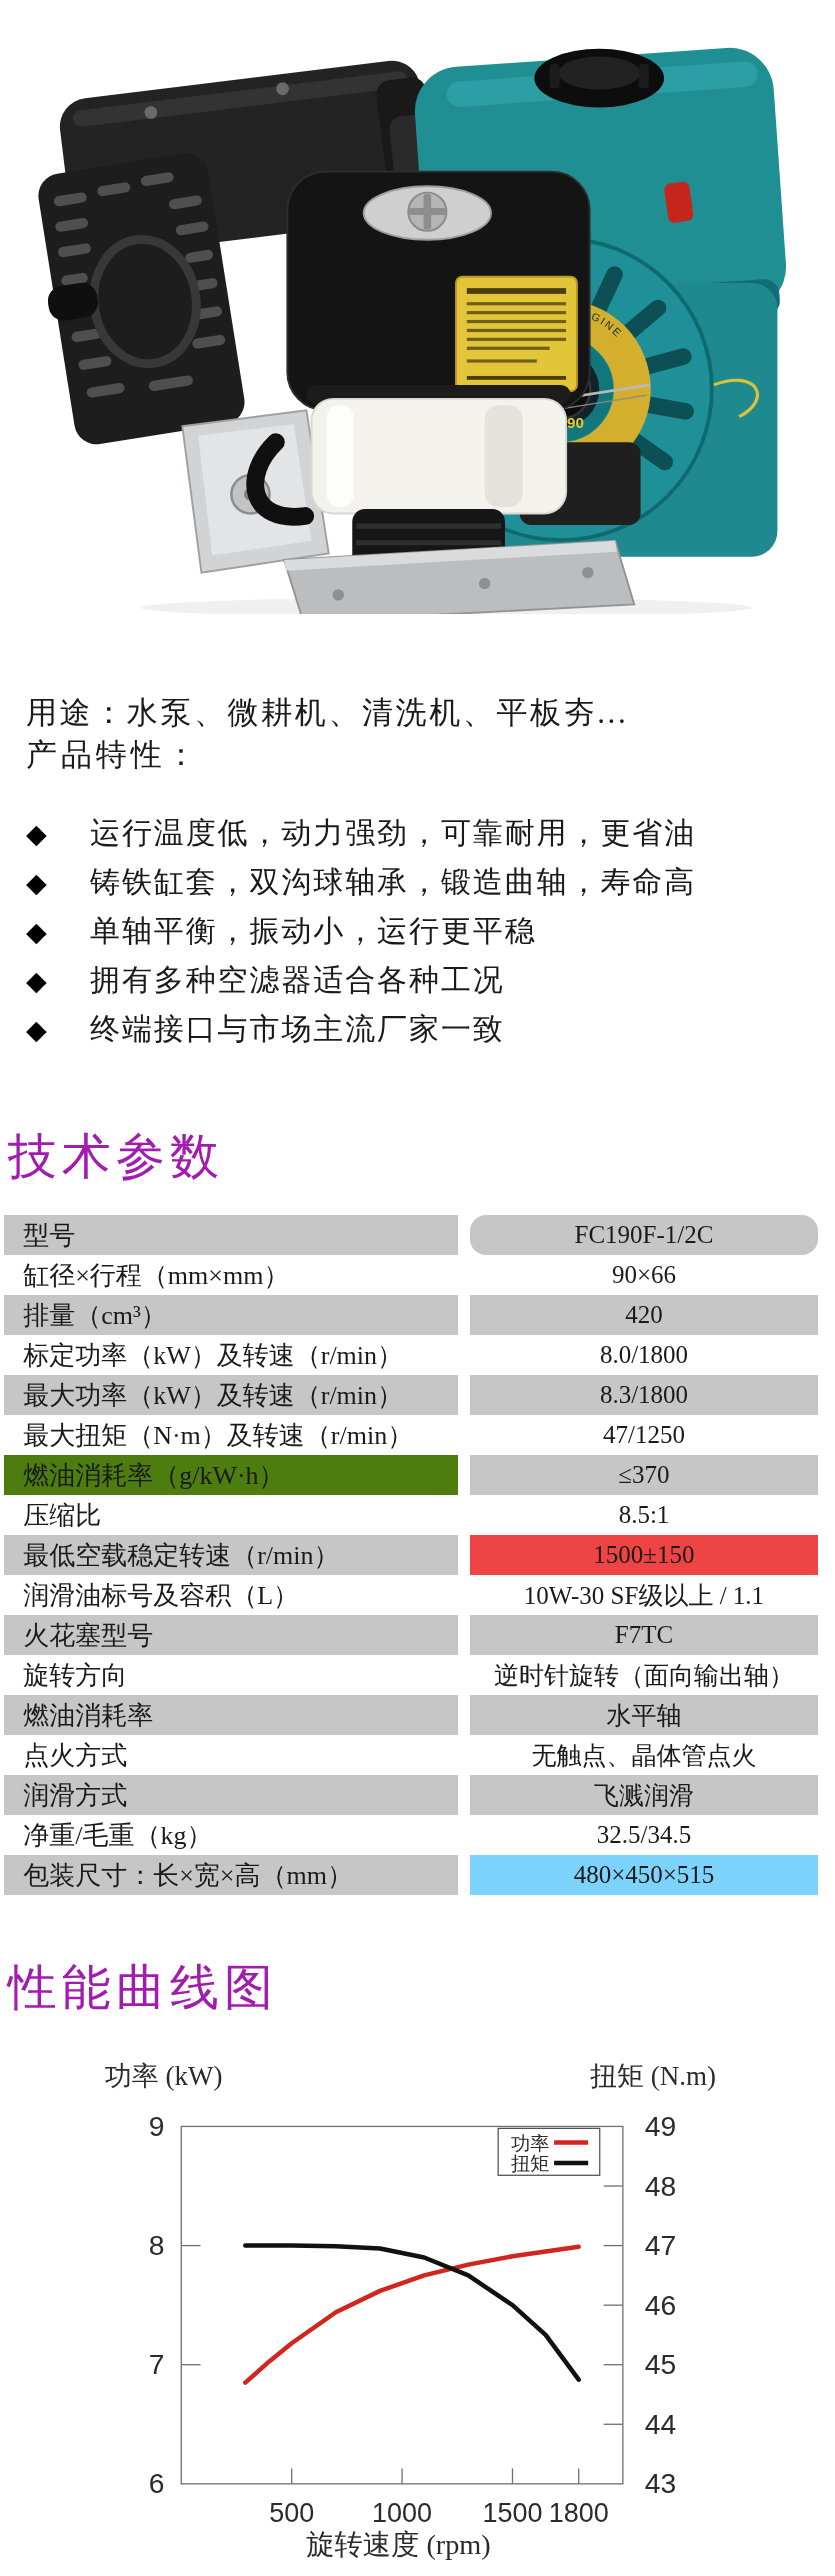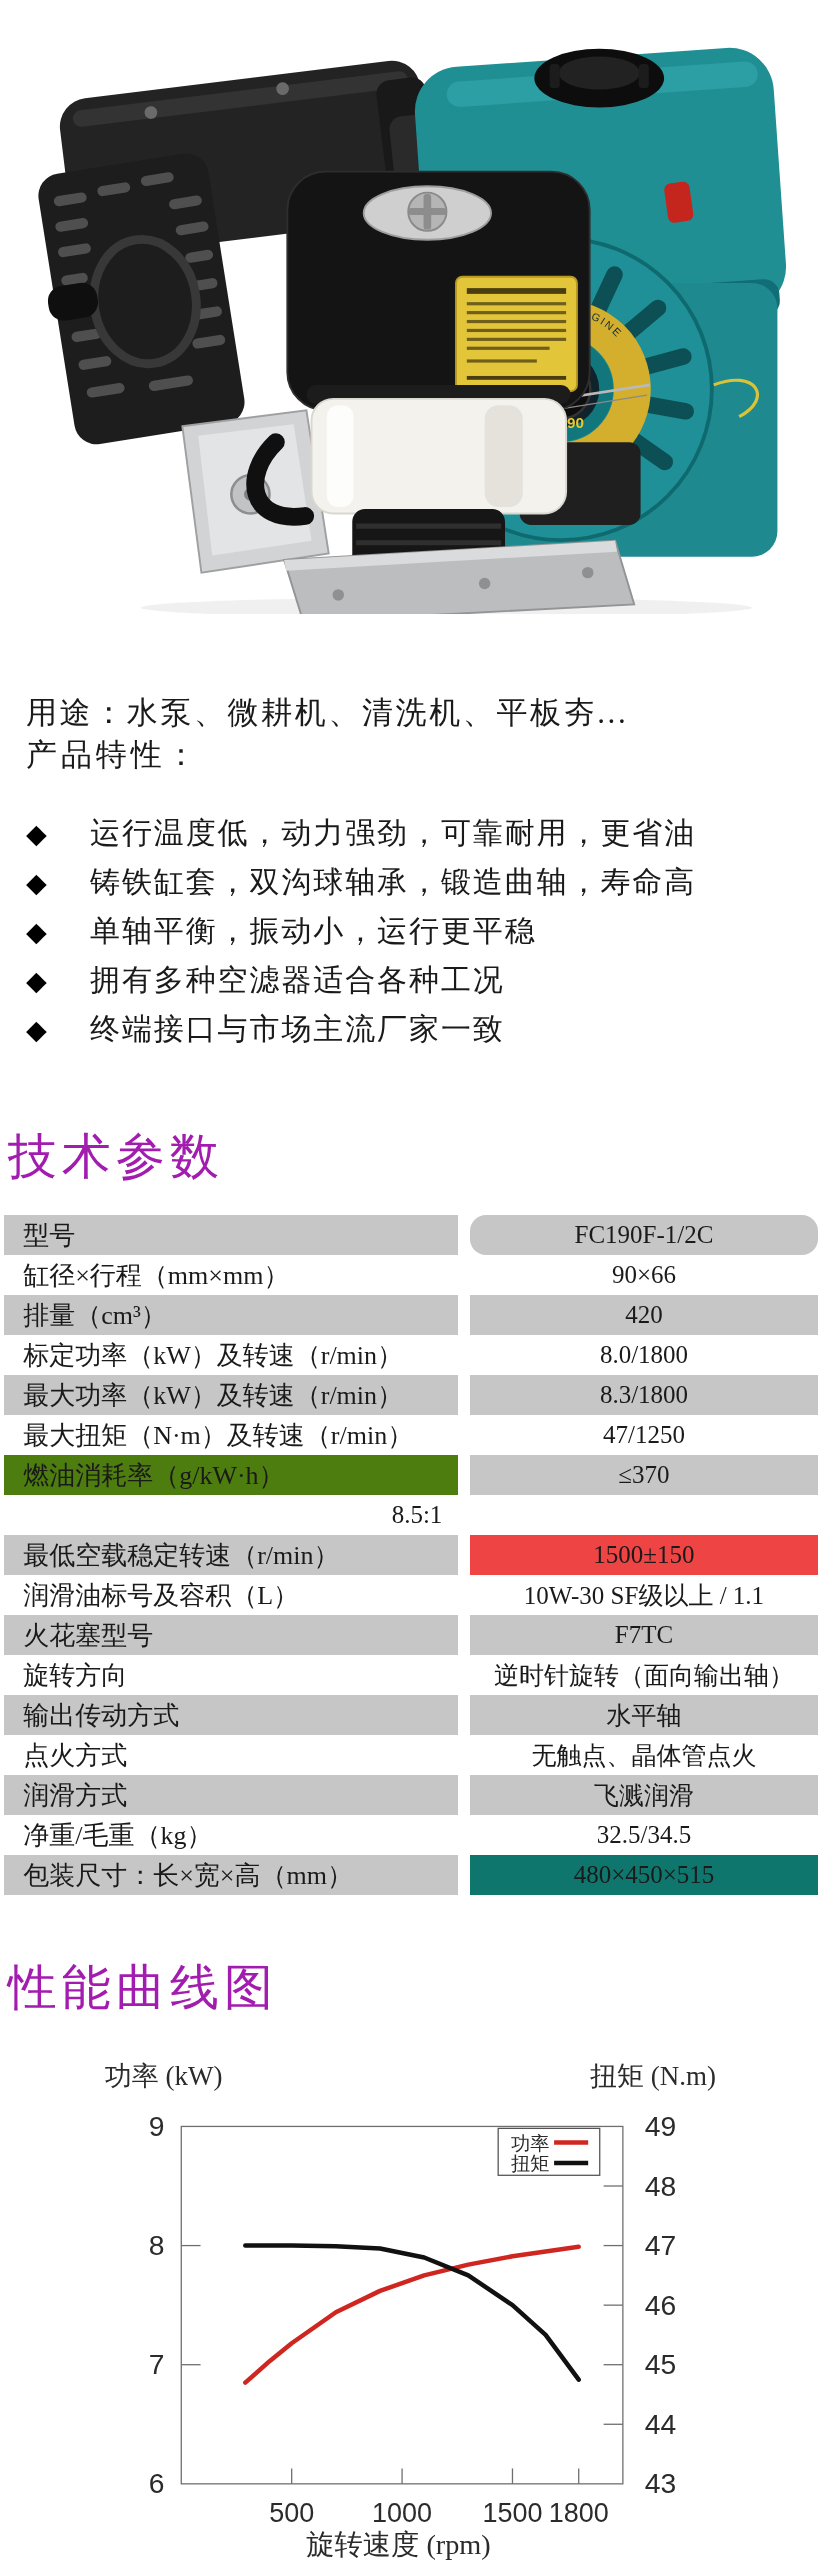--- a/index.html
+++ b/index.html
@@ -249,20 +249,21 @@
       <div class="spec-cell-label" style="background: rgb(255, 255, 255);">最大扭矩（N·m）及转速（r/min）</div>
       <div class="spec-gap"></div>
       <div class="spec-cell-value" style="background: rgb(255, 255, 255);">47/1250</div>
     </div>
     <div class="spec-row">
       <div class="spec-cell-label" style="background: #4d7c0f;">燃油消耗率（g/kW·h）</div>
       <div class="spec-gap"></div>
       <div class="spec-cell-value" style="background: rgb(198, 198, 198);">≤370</div>
     </div>
     <div class="spec-row">
+      <div class="spec-cell-label" style="background: rgb(255, 255, 255);">压缩比</div>
       <div class="spec-gap"></div>
       <div class="spec-cell-value" style="background: rgb(255, 255, 255);">8.5:1</div>
     </div>
     <div class="spec-row">
       <div class="spec-cell-label" style="background: rgb(198, 198, 198);">最低空载稳定转速（r/min）</div>
       <div class="spec-gap"></div>
       <div class="spec-cell-value" style="background: #ef4444;">1500±150</div>
     </div>
     <div class="spec-row">
       <div class="spec-cell-label" style="background: rgb(255, 255, 255);">润滑油标号及容积（L）</div>
@@ -273,21 +274,21 @@
       <div class="spec-cell-label" style="background: rgb(198, 198, 198);">火花塞型号</div>
       <div class="spec-gap"></div>
       <div class="spec-cell-value" style="background: rgb(198, 198, 198);">F7TC</div>
     </div>
     <div class="spec-row">
       <div class="spec-cell-label" style="background: rgb(255, 255, 255);">旋转方向</div>
       <div class="spec-gap"></div>
       <div class="spec-cell-value" style="background: rgb(255, 255, 255);">逆时针旋转（面向输出轴）</div>
     </div>
     <div class="spec-row">
-      <div class="spec-cell-label" style="background: rgb(198, 198, 198);">输出传动方式</div>
+      <div class="spec-cell-label" style="background: rgb(198, 198, 198);">燃油消耗率</div>
       <div class="spec-gap"></div>
       <div class="spec-cell-value" style="background: rgb(198, 198, 198);">水平轴</div>
     </div>
     <div class="spec-row">
       <div class="spec-cell-label" style="background: rgb(255, 255, 255);">点火方式</div>
       <div class="spec-gap"></div>
       <div class="spec-cell-value" style="background: rgb(255, 255, 255);">无触点、晶体管点火</div>
     </div>
     <div class="spec-row">
       <div class="spec-cell-label" style="background: rgb(198, 198, 198);">润滑方式</div>
@@ -295,21 +296,21 @@
       <div class="spec-cell-value" style="background: rgb(198, 198, 198);">飞溅润滑</div>
     </div>
     <div class="spec-row">
       <div class="spec-cell-label" style="background: rgb(255, 255, 255);">净重/毛重（kg）</div>
       <div class="spec-gap"></div>
       <div class="spec-cell-value" style="background: rgb(255, 255, 255);">32.5/34.5</div>
     </div>
     <div class="spec-row">
       <div class="spec-cell-label" style="background: rgb(198, 198, 198);">包装尺寸：长×宽×高（mm）</div>
       <div class="spec-gap"></div>
-      <div class="spec-cell-value" style="background: #0f766e;">480×450×515</div>
+      <div class="spec-cell-value" style="background: #7dd3fc;">480×450×515</div>
     </div>
   </div>
 
 <h2 id="curve-title" class="abs section-title" style="margin:0;font-weight:normal;">性能曲线图</h2>
 <svg id="performance-chart" class="abs" viewBox="0 0 1299 900">
     <text x="163" y="137" font-family="Liberation Serif, serif" font-size="42" fill="#2b2b2b">功率 (kW)</text>
     <text x="918" y="137" font-family="Liberation Serif, serif" font-size="42" fill="#2b2b2b">扭矩 (N.m)</text>
     <rect x="282" y="201" width="687" height="556" fill="none" stroke="#6e6e6e" stroke-width="2"></rect>
     <text x="256" y="772" text-anchor="end" font-family="Liberation Sans, sans-serif" font-size="44" fill="#2b2b2b">6</text>
     <line x1="282" y1="571.6666666666667" x2="312" y2="571.6666666666667" stroke="#6e6e6e" stroke-width="2"></line>

